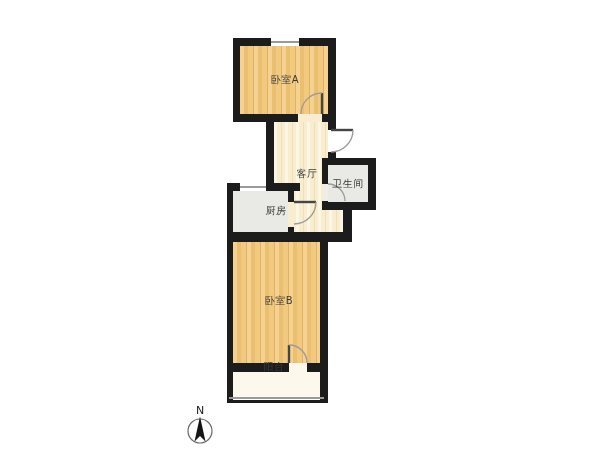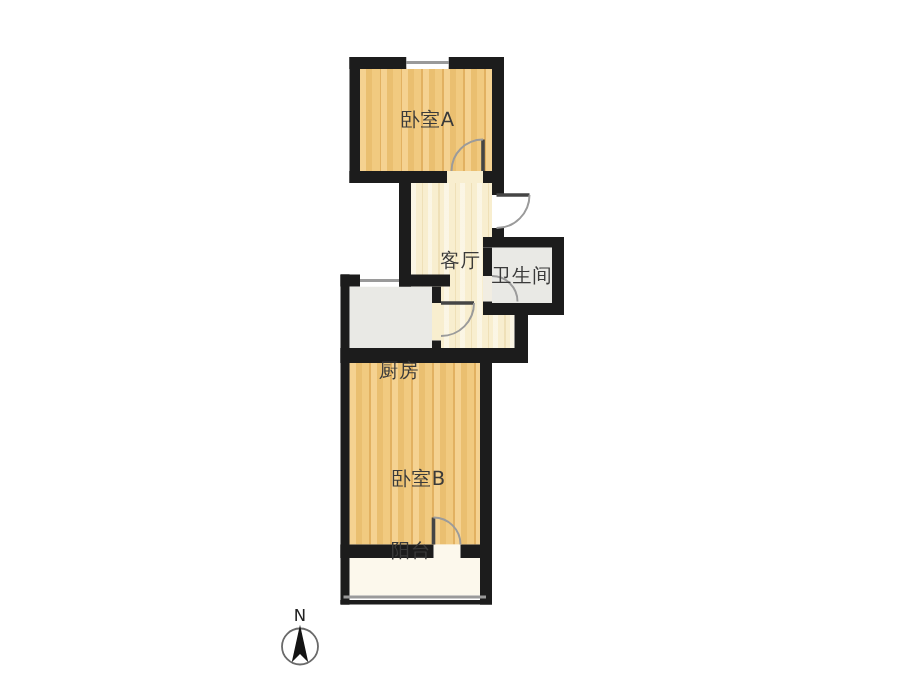--- a/index.html
+++ b/index.html
@@ -21,21 +21,21 @@
     background-image:repeating-linear-gradient(90deg,
       rgba(255,255,255,0.6) 0 2px,rgba(0,0,0,0) 2px 8px),
       repeating-linear-gradient(0deg,#dddดd6 0 0px,rgba(214,214,208,0.9) 0 1px,rgba(0,0,0,0) 1px 8px);}
   .floor-balcony{position:absolute;background:#fcf8ec;}
   .patch{position:absolute;}
   .window{position:absolute;background:linear-gradient(to bottom,
       #ffffff 0%,#ffffff 34%,#9a9a9a 34%,#9a9a9a 62%,#ffffff 62%,#ffffff 100%);}
   .rail-gray{position:absolute;background:#9a9a9a;}
   .rail-dark{position:absolute;background:#1c1c1c;}
   .room-label{position:absolute;transform:translate(-50%,-50%);
-      font-size:13px;color:#3a3a3a;white-space:nowrap;letter-spacing:0.5px;}
+      font-size:10px;color:#3a3a3a;white-space:nowrap;letter-spacing:0.5px;}
   svg{position:absolute;left:0;top:0;}
   .door-leaf{stroke:#454545;stroke-width:2.4;fill:none;}
   .door-arc{stroke:#9b9b9b;stroke-width:1.3;fill:none;}
   .compass-circle{stroke:#6a6a6a;stroke-width:1.2;fill:none;}
   .compass-needle{fill:#141414;}
   .compass-n{font-size:11px;fill:#222222;font-family:"DejaVu Sans","Liberation Sans",sans-serif;}
 </style>
 </head>
 <body>
 
@@ -111,16 +111,16 @@
     <path class="door-arc" d="M289,345 A18,18 0 0 1 307,363"></path>
 
     <circle class="compass-circle" cx="200" cy="431" r="12"></circle>
     <polygon class="compass-needle" points="200,416.5 205.5,441.5 200,436 194.5,441.5"></polygon>
     <text class="compass-n" x="200" y="414" text-anchor="middle">N</text>
   </svg>
 
   <span class="room-label" style="left:285px;top:80px;">卧室A</span>
   <span class="room-label" style="left:307px;top:174px;">客厅</span>
   <span class="room-label" style="left:348px;top:184px;">卫生间</span>
-  <span class="room-label" style="left:266px;top:211px;margin-top:36px;">厨房</span>
-  <span class="room-label" style="left:279px;top:301px;margin-top:18px;">卧室B</span>
+  <span class="room-label" style="left:276px;top:211px;">厨房</span>
+  <span class="room-label" style="left:279px;top:301px;">卧室B</span>
   <span class="room-label" style="left:274px;top:367px;">阳台</span>
 </div>
 
 </body></html>

